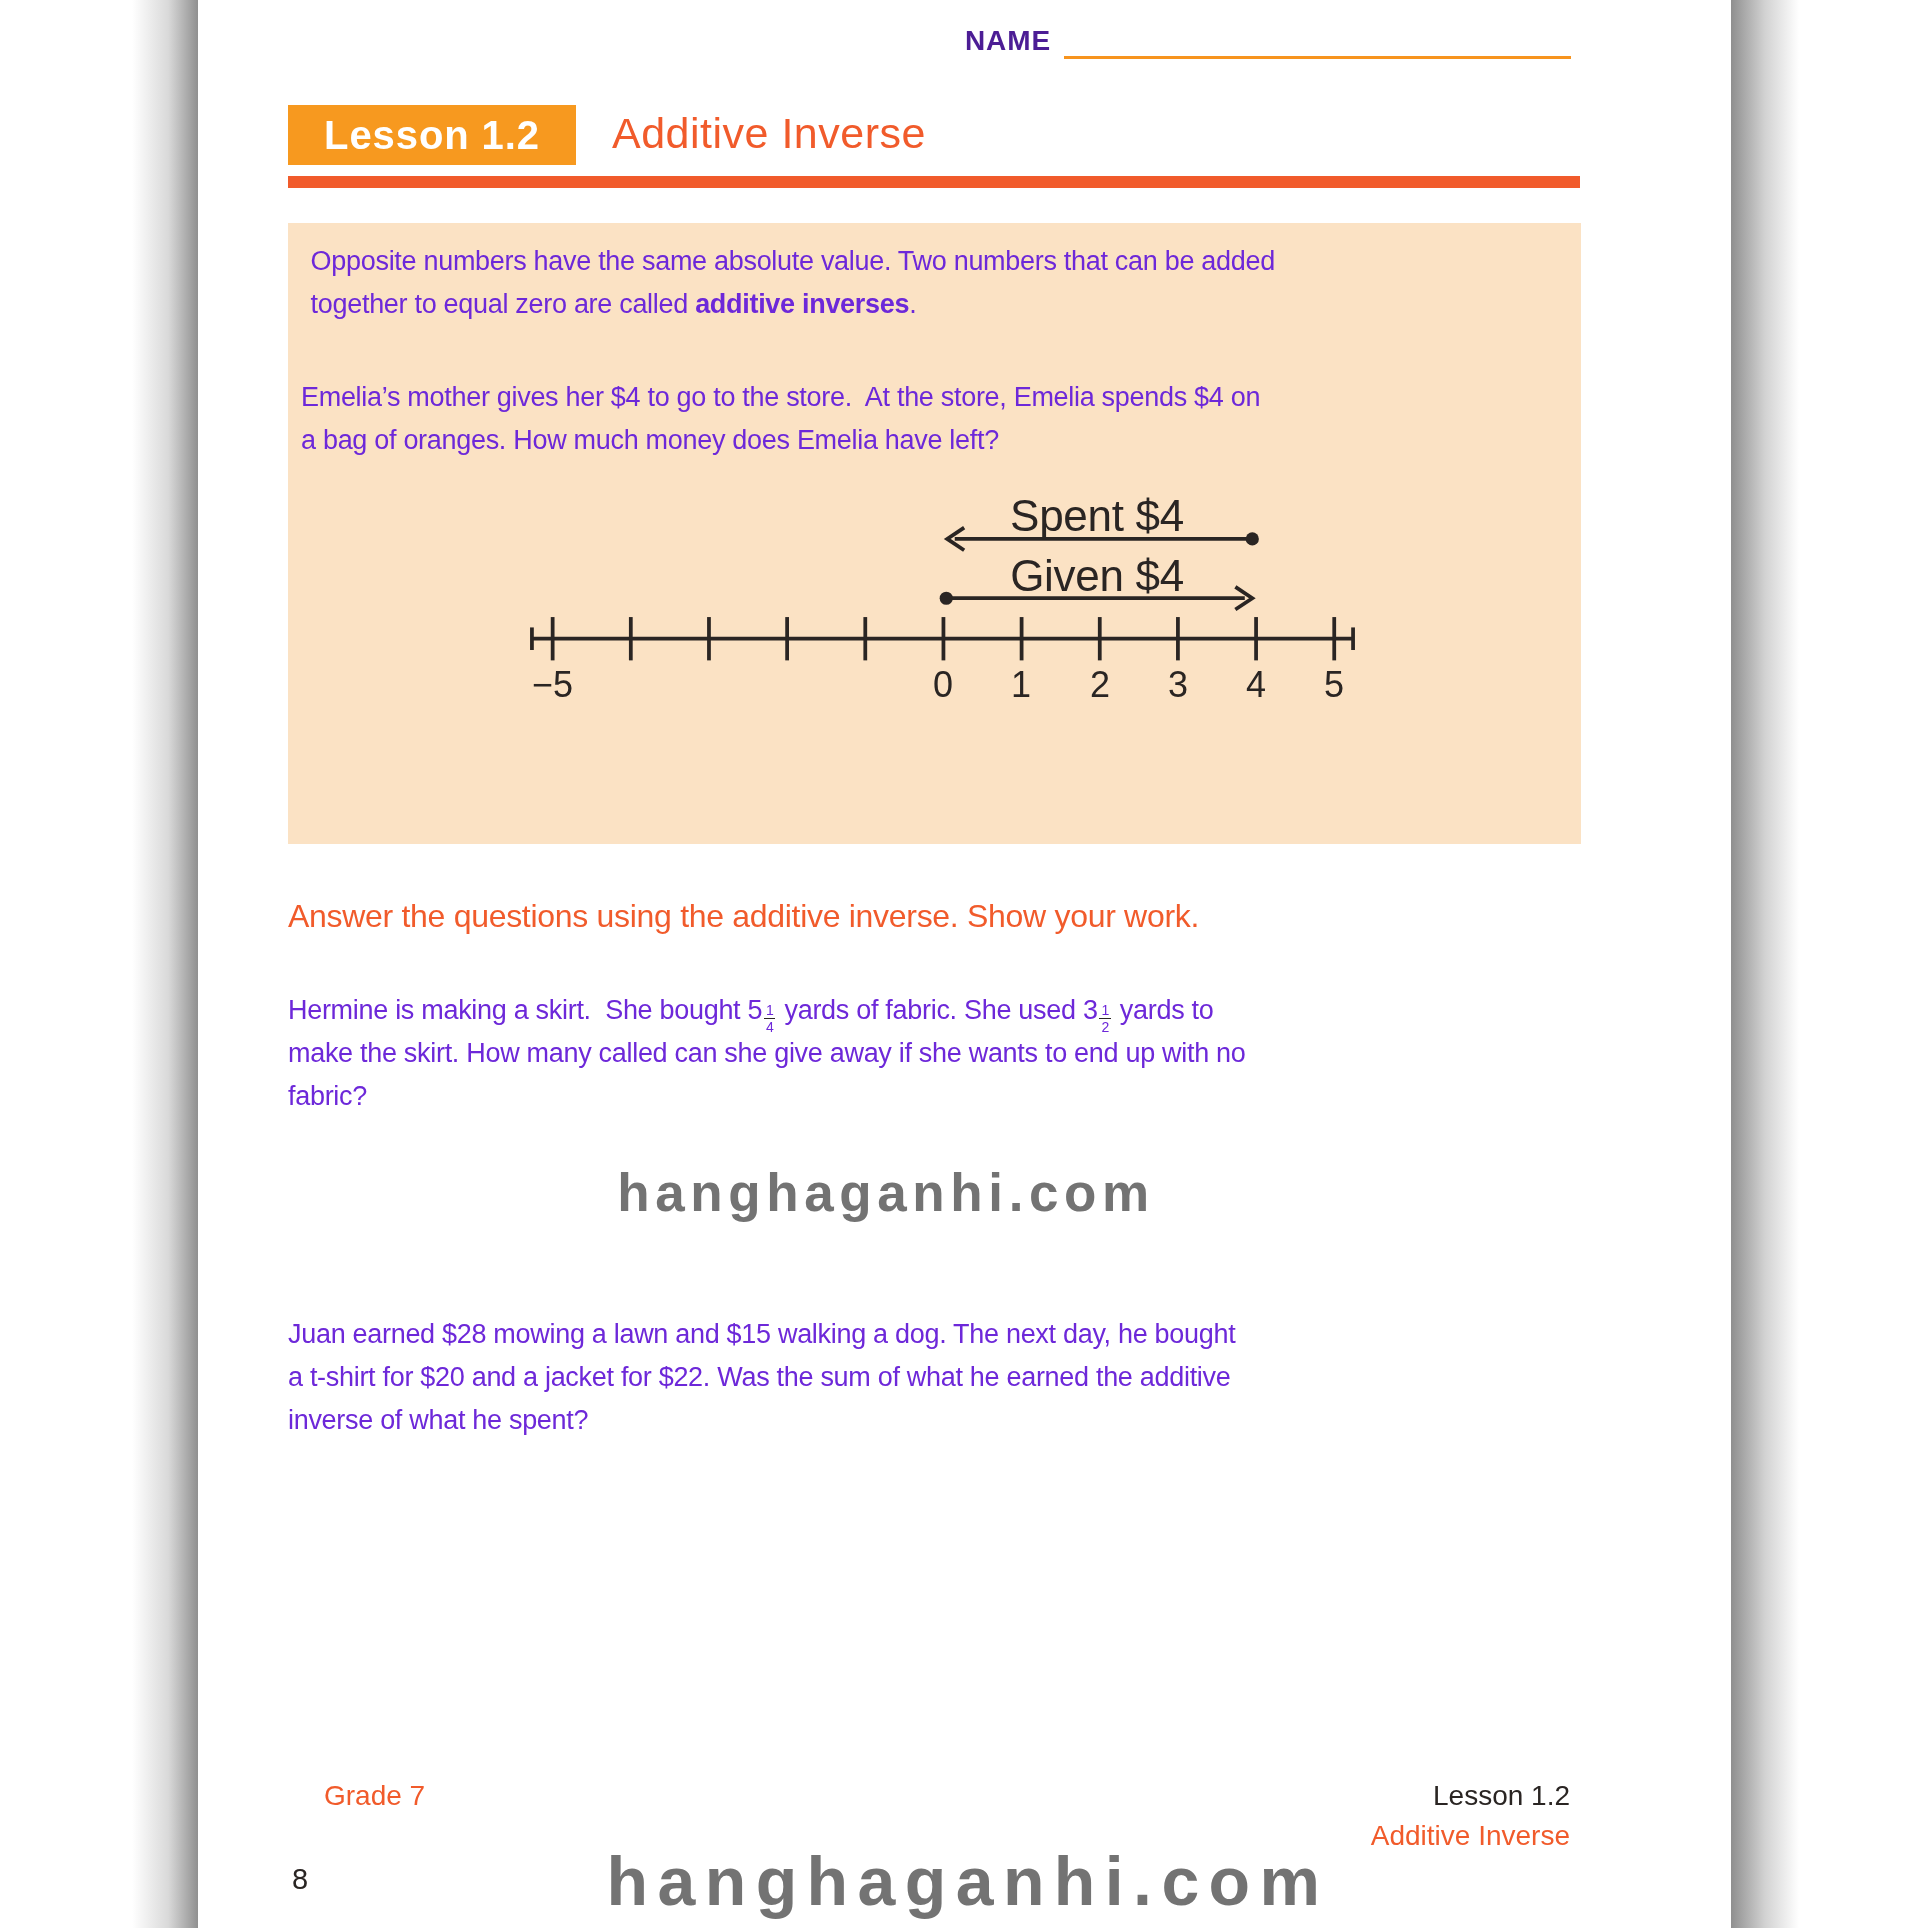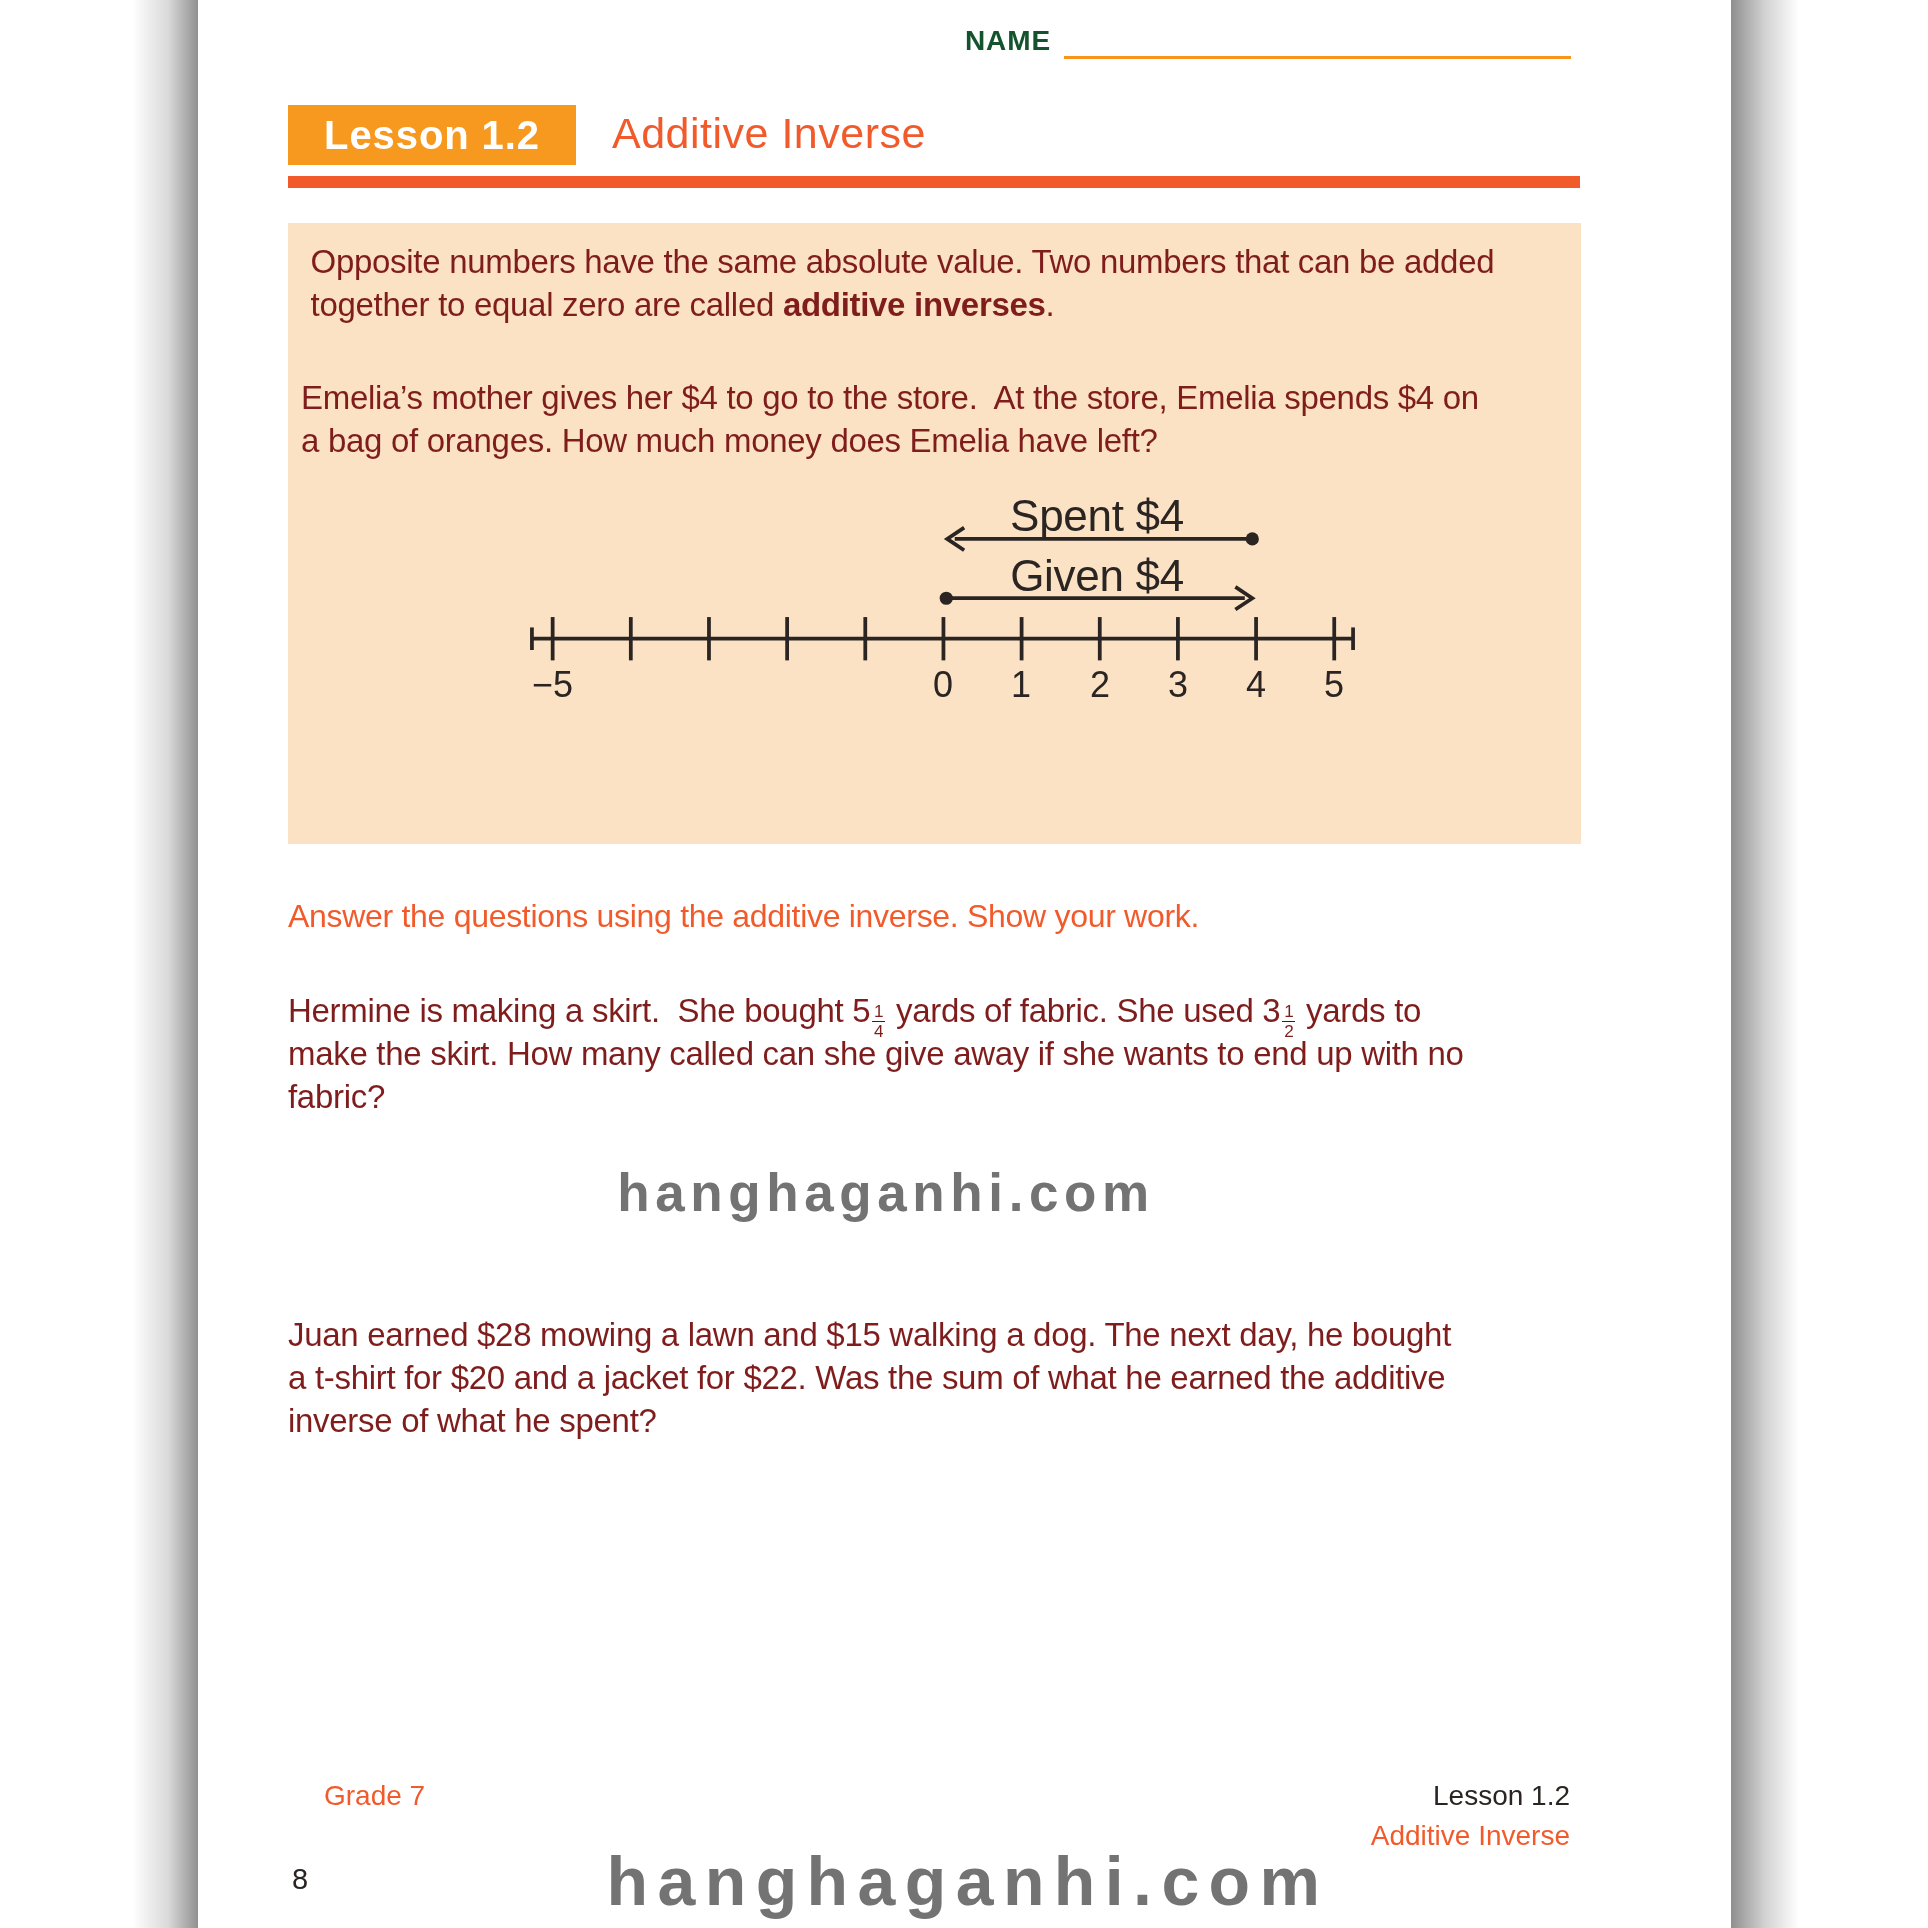--- a/index.html
+++ b/index.html
@@ -7,33 +7,33 @@
     width:1928px;height:1928px;position:relative;background:#ffffff;
     font-family:"Liberation Sans", sans-serif;color:#2A2523;overflow:hidden;
   }
   .edge-left{position:absolute;left:132px;top:0;width:66px;height:1928px;
     background:linear-gradient(90deg,#ffffff 0%,#d9d9d9 55%,#909090 100%);}
   .edge-right{position:absolute;left:1731px;top:0;width:68px;height:1928px;
     background:linear-gradient(90deg,#8f8f8f 0%,#d2d2d2 50%,#ffffff 100%);}
   .page{position:absolute;left:198px;top:0;width:1533px;height:1928px;background:#ffffff;}
 
   .name-label{position:absolute;left:767px;top:24.5px;font-size:28px;letter-spacing:0.9px;
-    color:#14532d;font-weight:bold;}
+    color:#4c1d95;font-weight:bold;}
   .name-line{position:absolute;left:866px;top:56px;width:507px;height:0;
     border-bottom:3.8px solid #F7941E;}
 
   .lesson-badge{position:absolute;left:90px;top:105px;width:288px;height:60px;
     background:#F7991F;color:#ffffff;font-weight:bold;font-size:40px;line-height:60px;
     text-align:center;letter-spacing:0.9px;}
   .page-title{position:absolute;left:414px;top:109px;font-size:43px;color:#F15B2B;
     letter-spacing:0.5px;}
   .title-rule{position:absolute;left:90px;top:176px;width:1292px;height:12.2px;background:#F15B2B;}
 
   .info-box{position:absolute;left:90px;top:223px;width:1293px;height:621px;background:#FBE2C4;}
-  .bodytext{font-size:33px;line-height:43px;letter-spacing:-0.3px;color:#7f1d1d;}
+  .bodytext{font-size:27px;line-height:43px;letter-spacing:-0.3px;color:#6d28d9;}
   .bodytext .line{white-space:nowrap;height:43px;}
   .p1{position:absolute;left:22.6px;top:17px;}
   .p2{position:absolute;left:13px;top:153px;}
   .p3{position:absolute;left:22.6px;top:525px;}
   .bold{font-weight:bold;}
 
   .diagram{position:absolute;left:241px;top:266px;width:827px;height:226px;}
   .diagram svg{position:absolute;left:0;top:0;}
   .arrow-label{position:absolute;font-size:44px;letter-spacing:-0.3px;white-space:nowrap;
     transform:translateX(-50%);}

